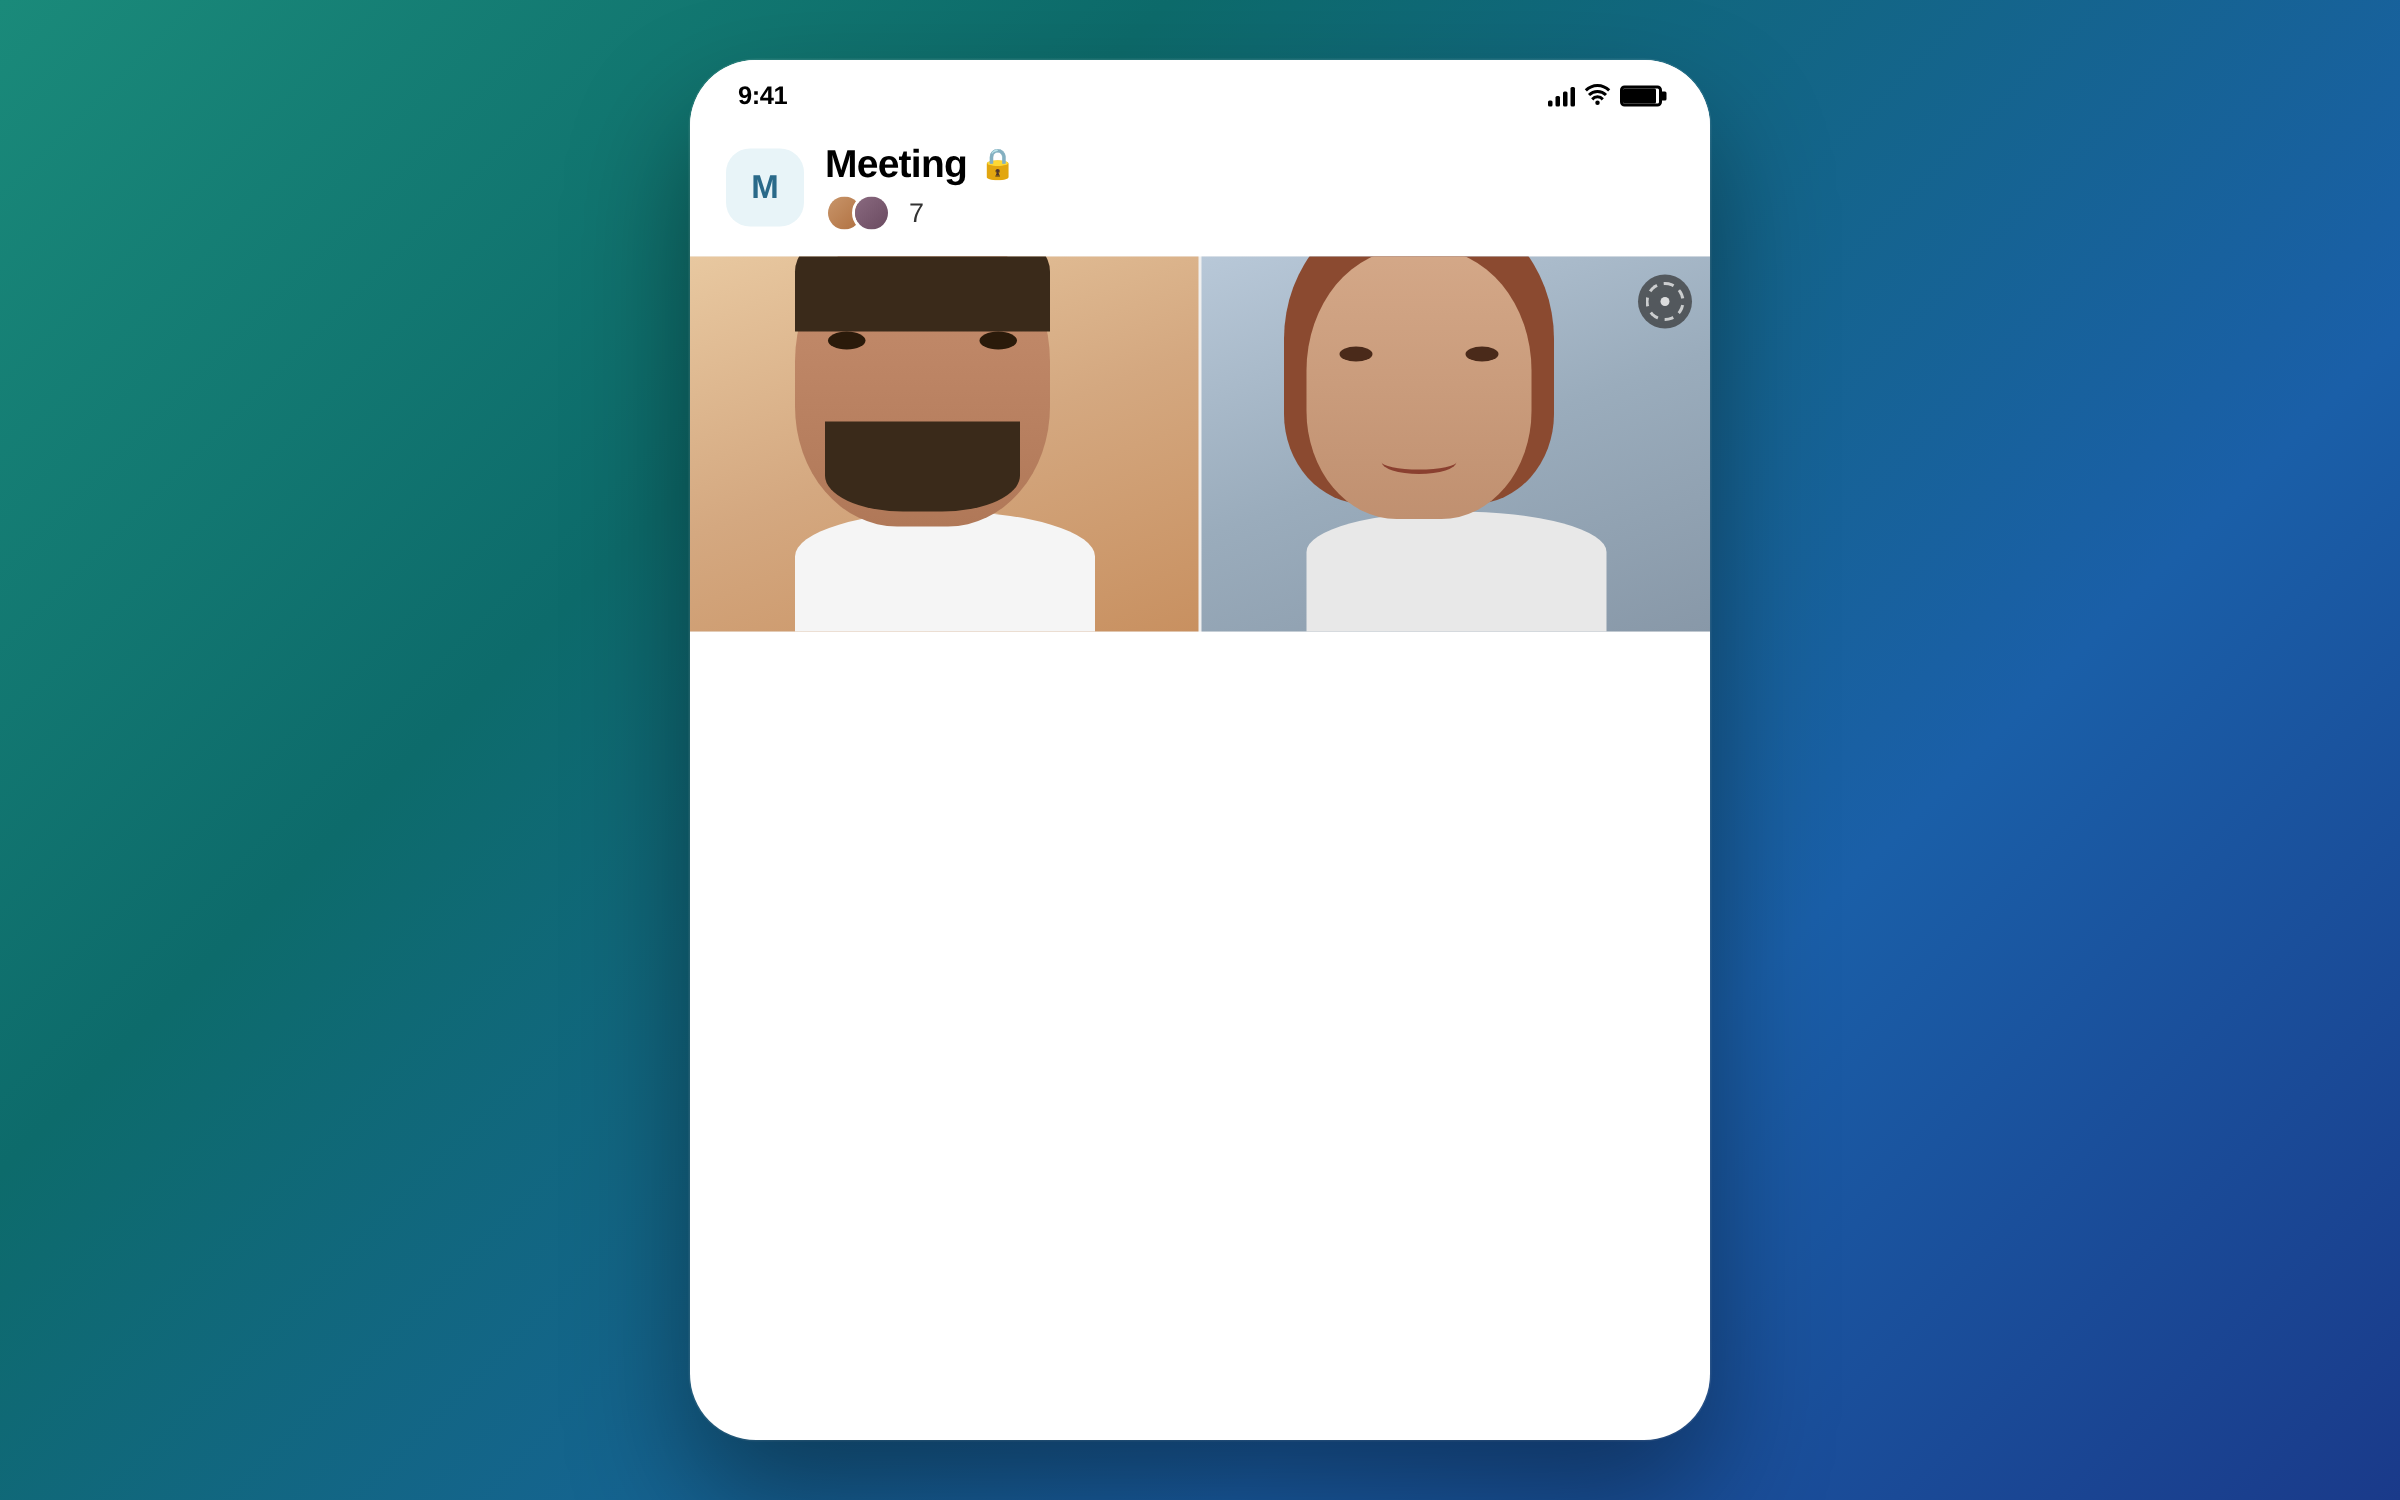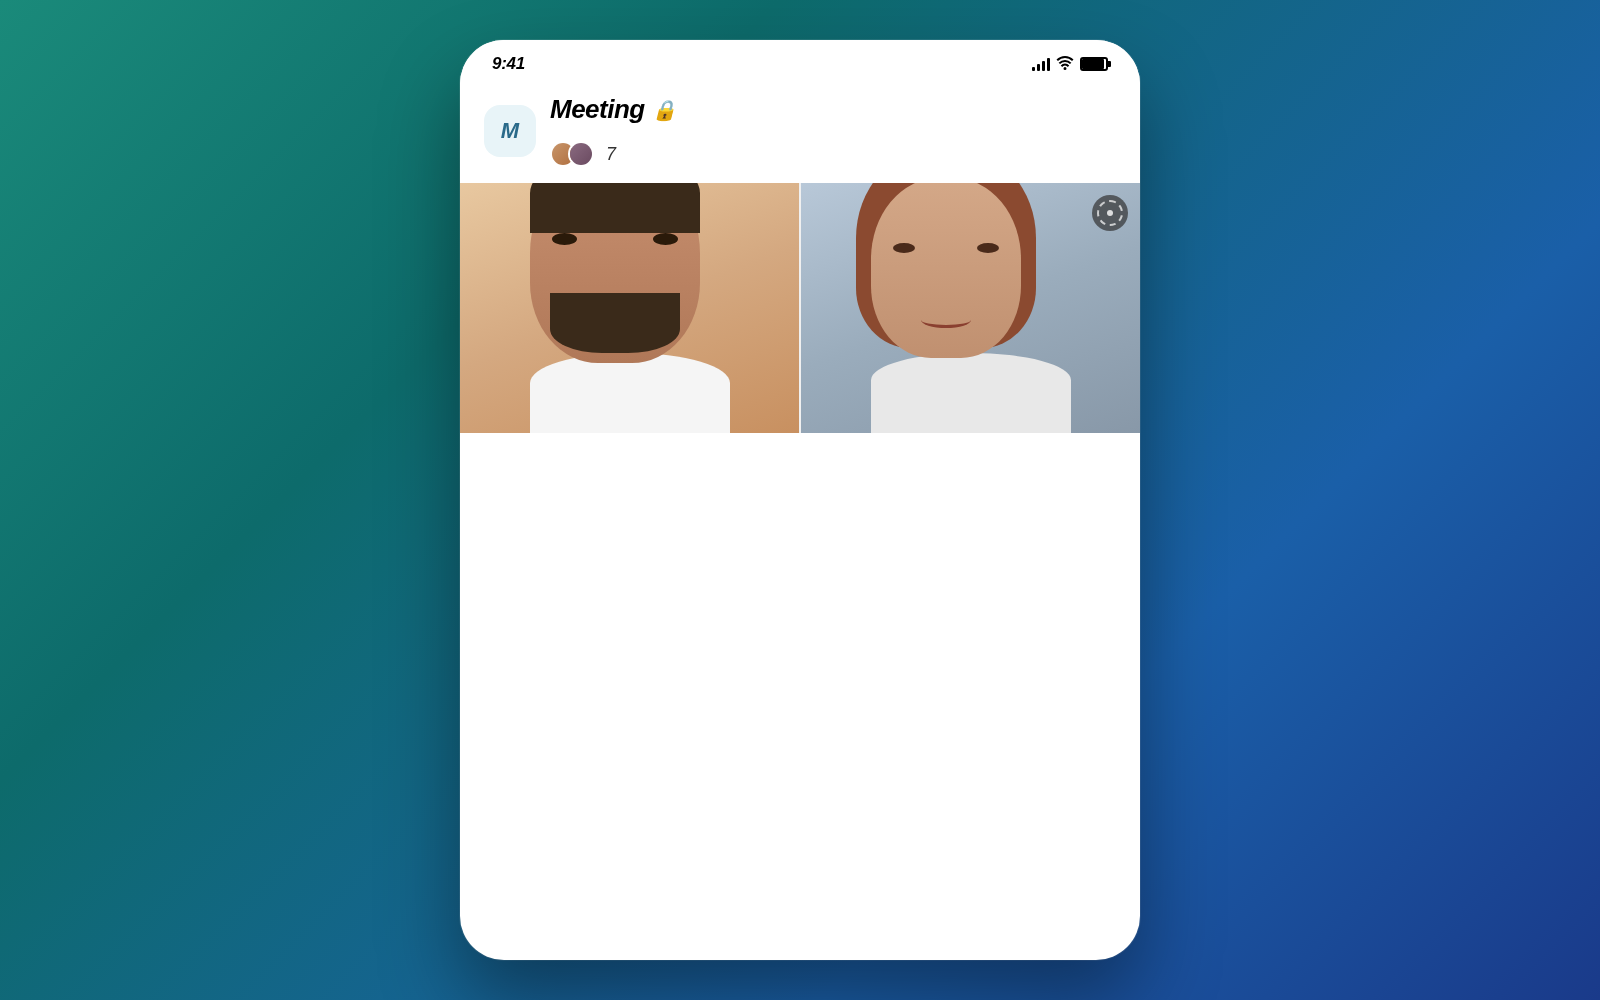--- a/index.html
+++ b/index.html
@@ -16,21 +16,20 @@
     }
 
     .phone-frame {
       width: 680px;
       height: 920px;
       background: #fff;
       border-radius: 44px;
       overflow: hidden;
       position: relative;
       box-shadow: 0 40px 80px rgba(0,0,0,0.4), 0 0 0 1px rgba(255,255,255,0.1);
-      font-style: italic;
     }
 
     
     .status-bar {
       display: flex;
       justify-content: space-between;
       align-items: center;
       padding: 14px 32px 8px;
       background: #fff;
     }
@@ -119,21 +118,21 @@
       justify-content: center;
       font-size: 22px;
       font-weight: 700;
       color: #2a6a8a;
       flex-shrink: 0;
     }
 
     .meeting-title-content {
       display: flex;
       flex-direction: column;
-      gap: 16px;
+      gap: 4px;
     }
 
     .meeting-title-line {
       display: flex;
       align-items: center;
       gap: 8px;
     }
 
     .meeting-title {
       font-size: 26px;

